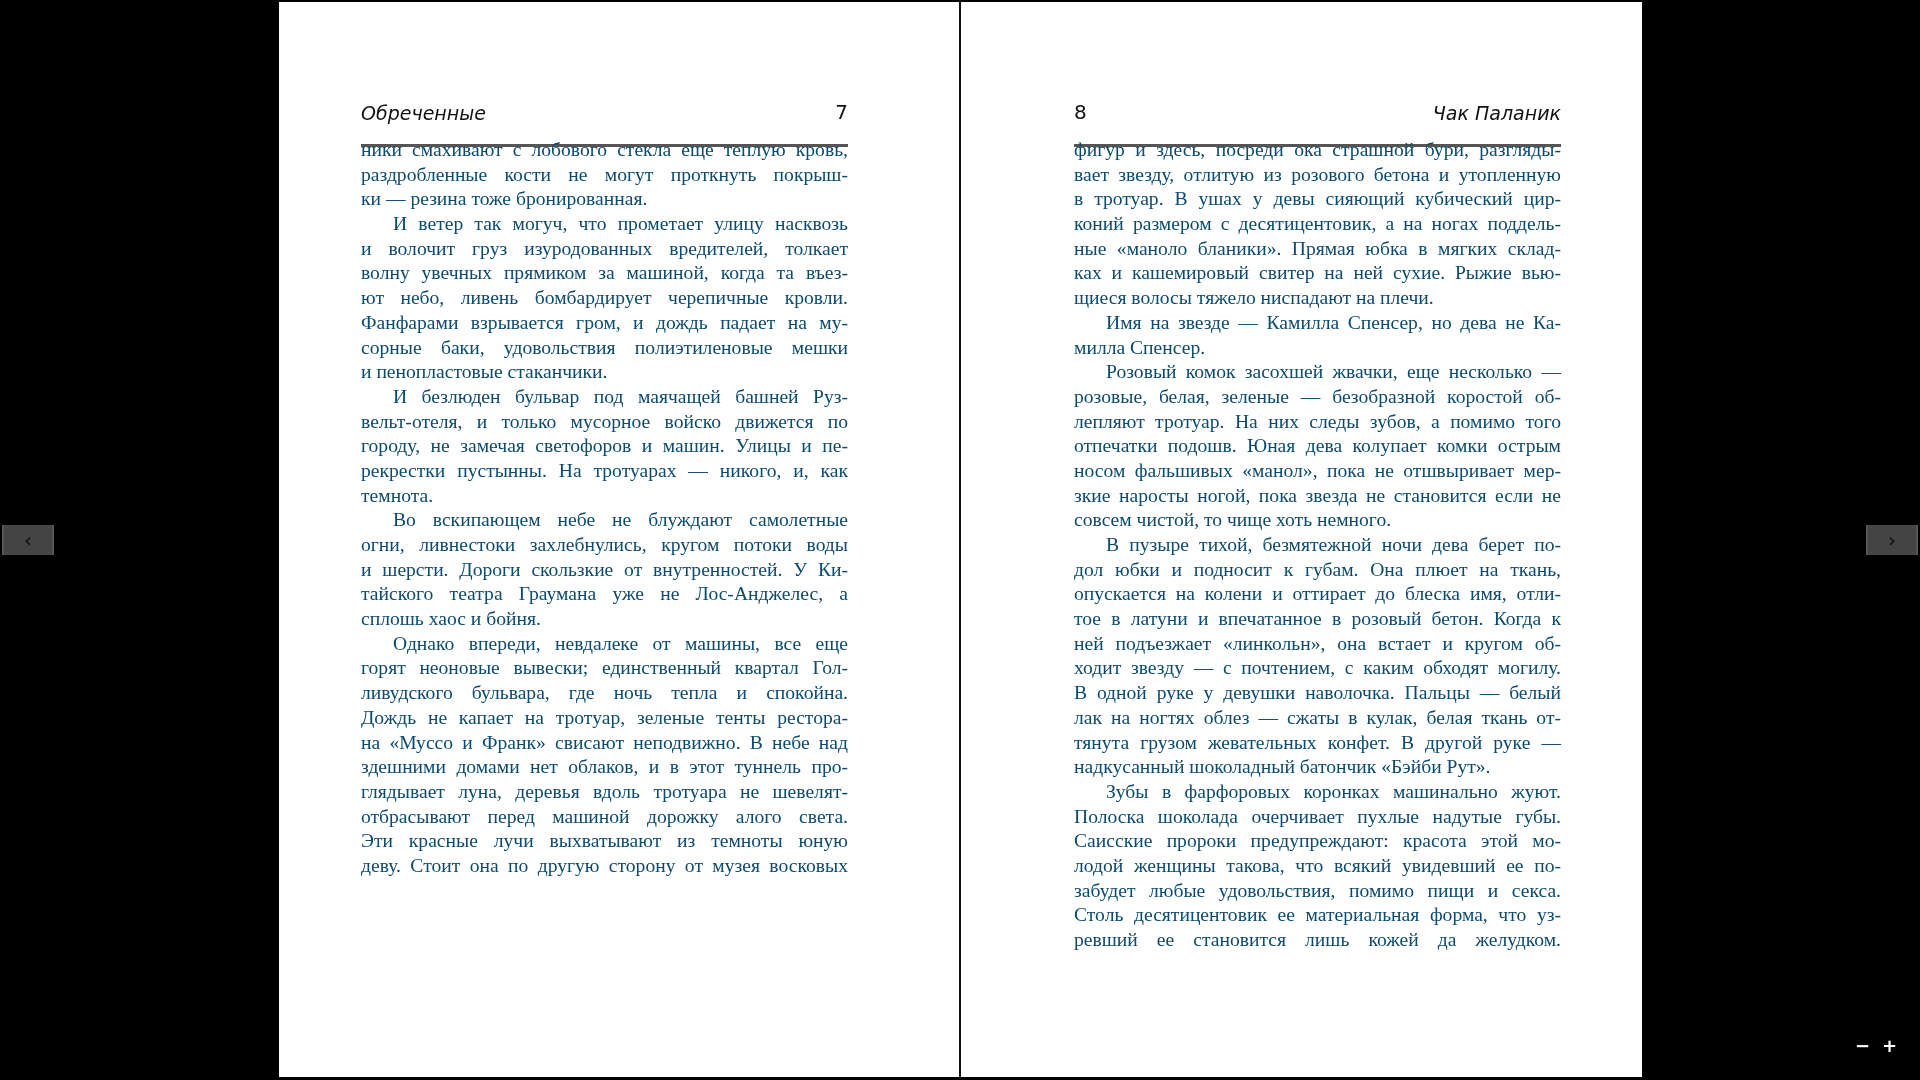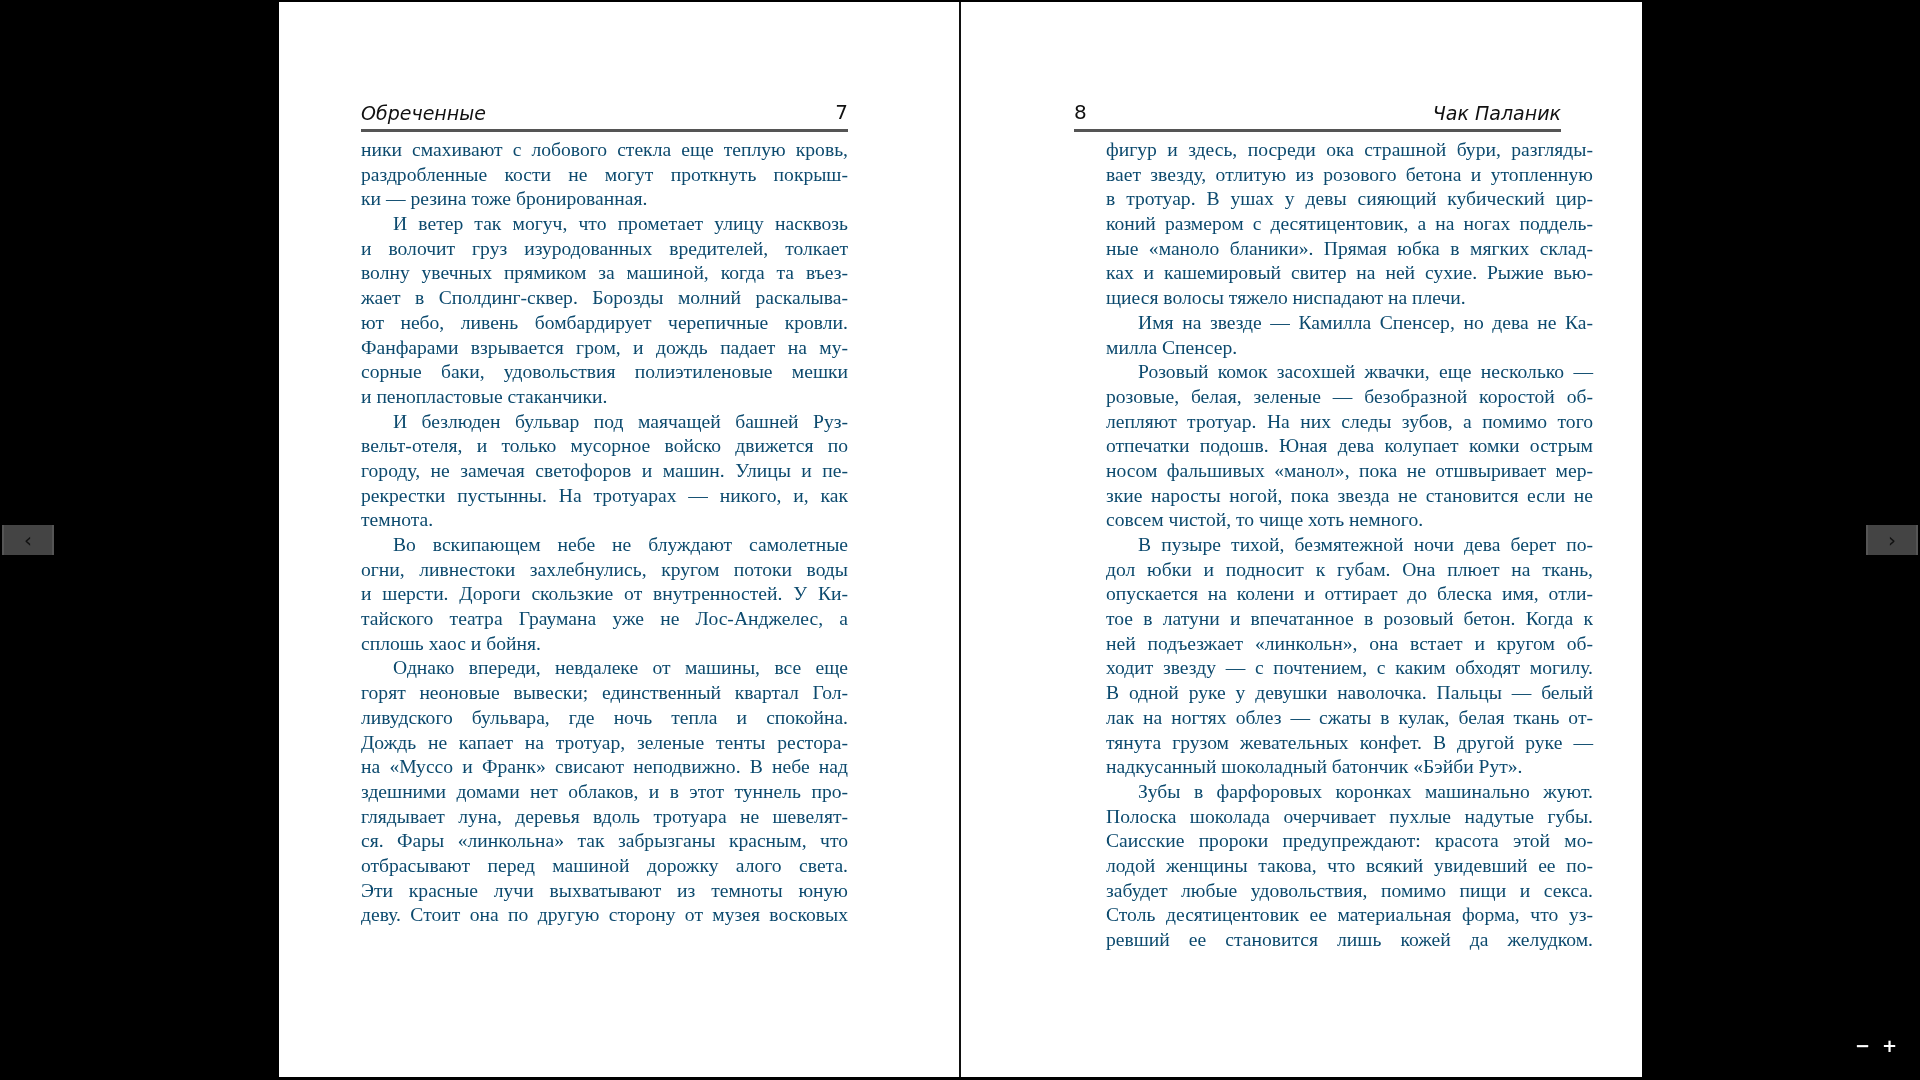--- a/index.html
+++ b/index.html
@@ -9,32 +9,32 @@
   }
   .page {
     position:absolute; top:2px; height:1075px; background:#fff;
   }
   #page-left { left:279px; width:680px; }
   #page-right { left:961px; width:681px; }
   .spine { position:absolute; left:959px; top:2px; width:2px; height:1075px; background:#111; }
   .header {
     position:absolute; top:92px; height:30px; border-bottom:3px solid #555;
     display:flex; justify-content:space-between; align-items:flex-end;
-    font-size:21px; color:#111; padding-bottom:5px;
+    font-size:21px; color:#111; padding-bottom:20px;
   }
   #page-left .header { left:82px; width:487px; }
   #page-right .header { left:113px; width:487px; }
   .header .running-title { font-family:"DejaVu Sans", sans-serif; font-style:italic; font-size:19px; }
   .header .page-number { font-family:"DejaVu Sans", sans-serif; font-size:20px; }
   .body-text {
     position:absolute; top:136px; width:487px;
     font-size:19.6px; line-height:24.7px; color:#0c4a6e;
   }
   #page-left .body-text { left:82px; }
-  #page-right .body-text { left:113px;margin-left:32px; }
+  #page-right .body-text { left:113px; }
   .line {
     display:block; white-space:nowrap; text-align:justify; text-align-last:justify;
     height:24.7px; overflow:visible;
   }
   .line.last { text-align-last:left; }
   .line.indent { padding-left:32px; }
   .nav-btn {
     position:absolute; top:525px; width:52px; height:30px; background:#444;
     border-left:2px solid #555; border-right:2px solid #555; box-sizing:border-box;
     display:flex; align-items:center; justify-content:center; color:#111; font-size:20px;
@@ -57,21 +57,20 @@
     <span class="running-title">Обреченные</span>
     <span class="page-number">7</span>
   </div>
   <div class="body-text">
       <span class="line">ники смахивают с лобового стекла еще теплую кровь,</span>
       <span class="line">раздробленные кости не могут проткнуть покрыш-</span>
       <span class="line last">ки — резина тоже бронированная.</span>
       <span class="line indent">И ветер так могуч, что прометает улицу насквозь</span>
       <span class="line">и волочит груз изуродованных вредителей, толкает</span>
       <span class="line">волну увечных прямиком за машиной, когда та въез-</span>
-      <span class="line">жает в Сполдинг-сквер. Борозды молний раскалыва-</span>
       <span class="line">ют небо, ливень бомбардирует черепичные кровли.</span>
       <span class="line">Фанфарами взрывается гром, и дождь падает на му-</span>
       <span class="line">сорные баки, удовольствия полиэтиленовые мешки</span>
       <span class="line last">и пенопластовые стаканчики.</span>
       <span class="line indent">И безлюден бульвар под маячащей башней Руз-</span>
       <span class="line">вельт-отеля, и только мусорное войско движется по</span>
       <span class="line">городу, не замечая светофоров и машин. Улицы и пе-</span>
       <span class="line">рекрестки пустынны. На тротуарах — никого, и, как</span>
       <span class="line last">темнота.</span>
       <span class="line indent">Во вскипающем небе не блуждают самолетные</span>
@@ -79,21 +78,20 @@
       <span class="line">и шерсти. Дороги скользкие от внутренностей. У Ки-</span>
       <span class="line">тайского театра Граумана уже не Лос-Анджелес, а</span>
       <span class="line last">сплошь хаос и бойня.</span>
       <span class="line indent">Однако впереди, невдалеке от машины, все еще</span>
       <span class="line">горят неоновые вывески; единственный квартал Гол-</span>
       <span class="line">ливудского бульвара, где ночь тепла и спокойна.</span>
       <span class="line">Дождь не капает на тротуар, зеленые тенты рестора-</span>
       <span class="line">на «Муссо и Франк» свисают неподвижно. В небе над</span>
       <span class="line">здешними домами нет облаков, и в этот туннель про-</span>
       <span class="line">глядывает луна, деревья вдоль тротуара не шевелят-</span>
-      <span class="line">ся. Фары «линкольна» так забрызганы красным, что</span>
       <span class="line">отбрасывают перед машиной дорожку алого света.</span>
       <span class="line">Эти красные лучи выхватывают из темноты юную</span>
       <span class="line">деву. Стоит она по другую сторону от музея восковых</span>
     </div>
 </div>
 
 <div class="spine"></div>
 
 <div class="page" id="page-right">
   <div class="header">

